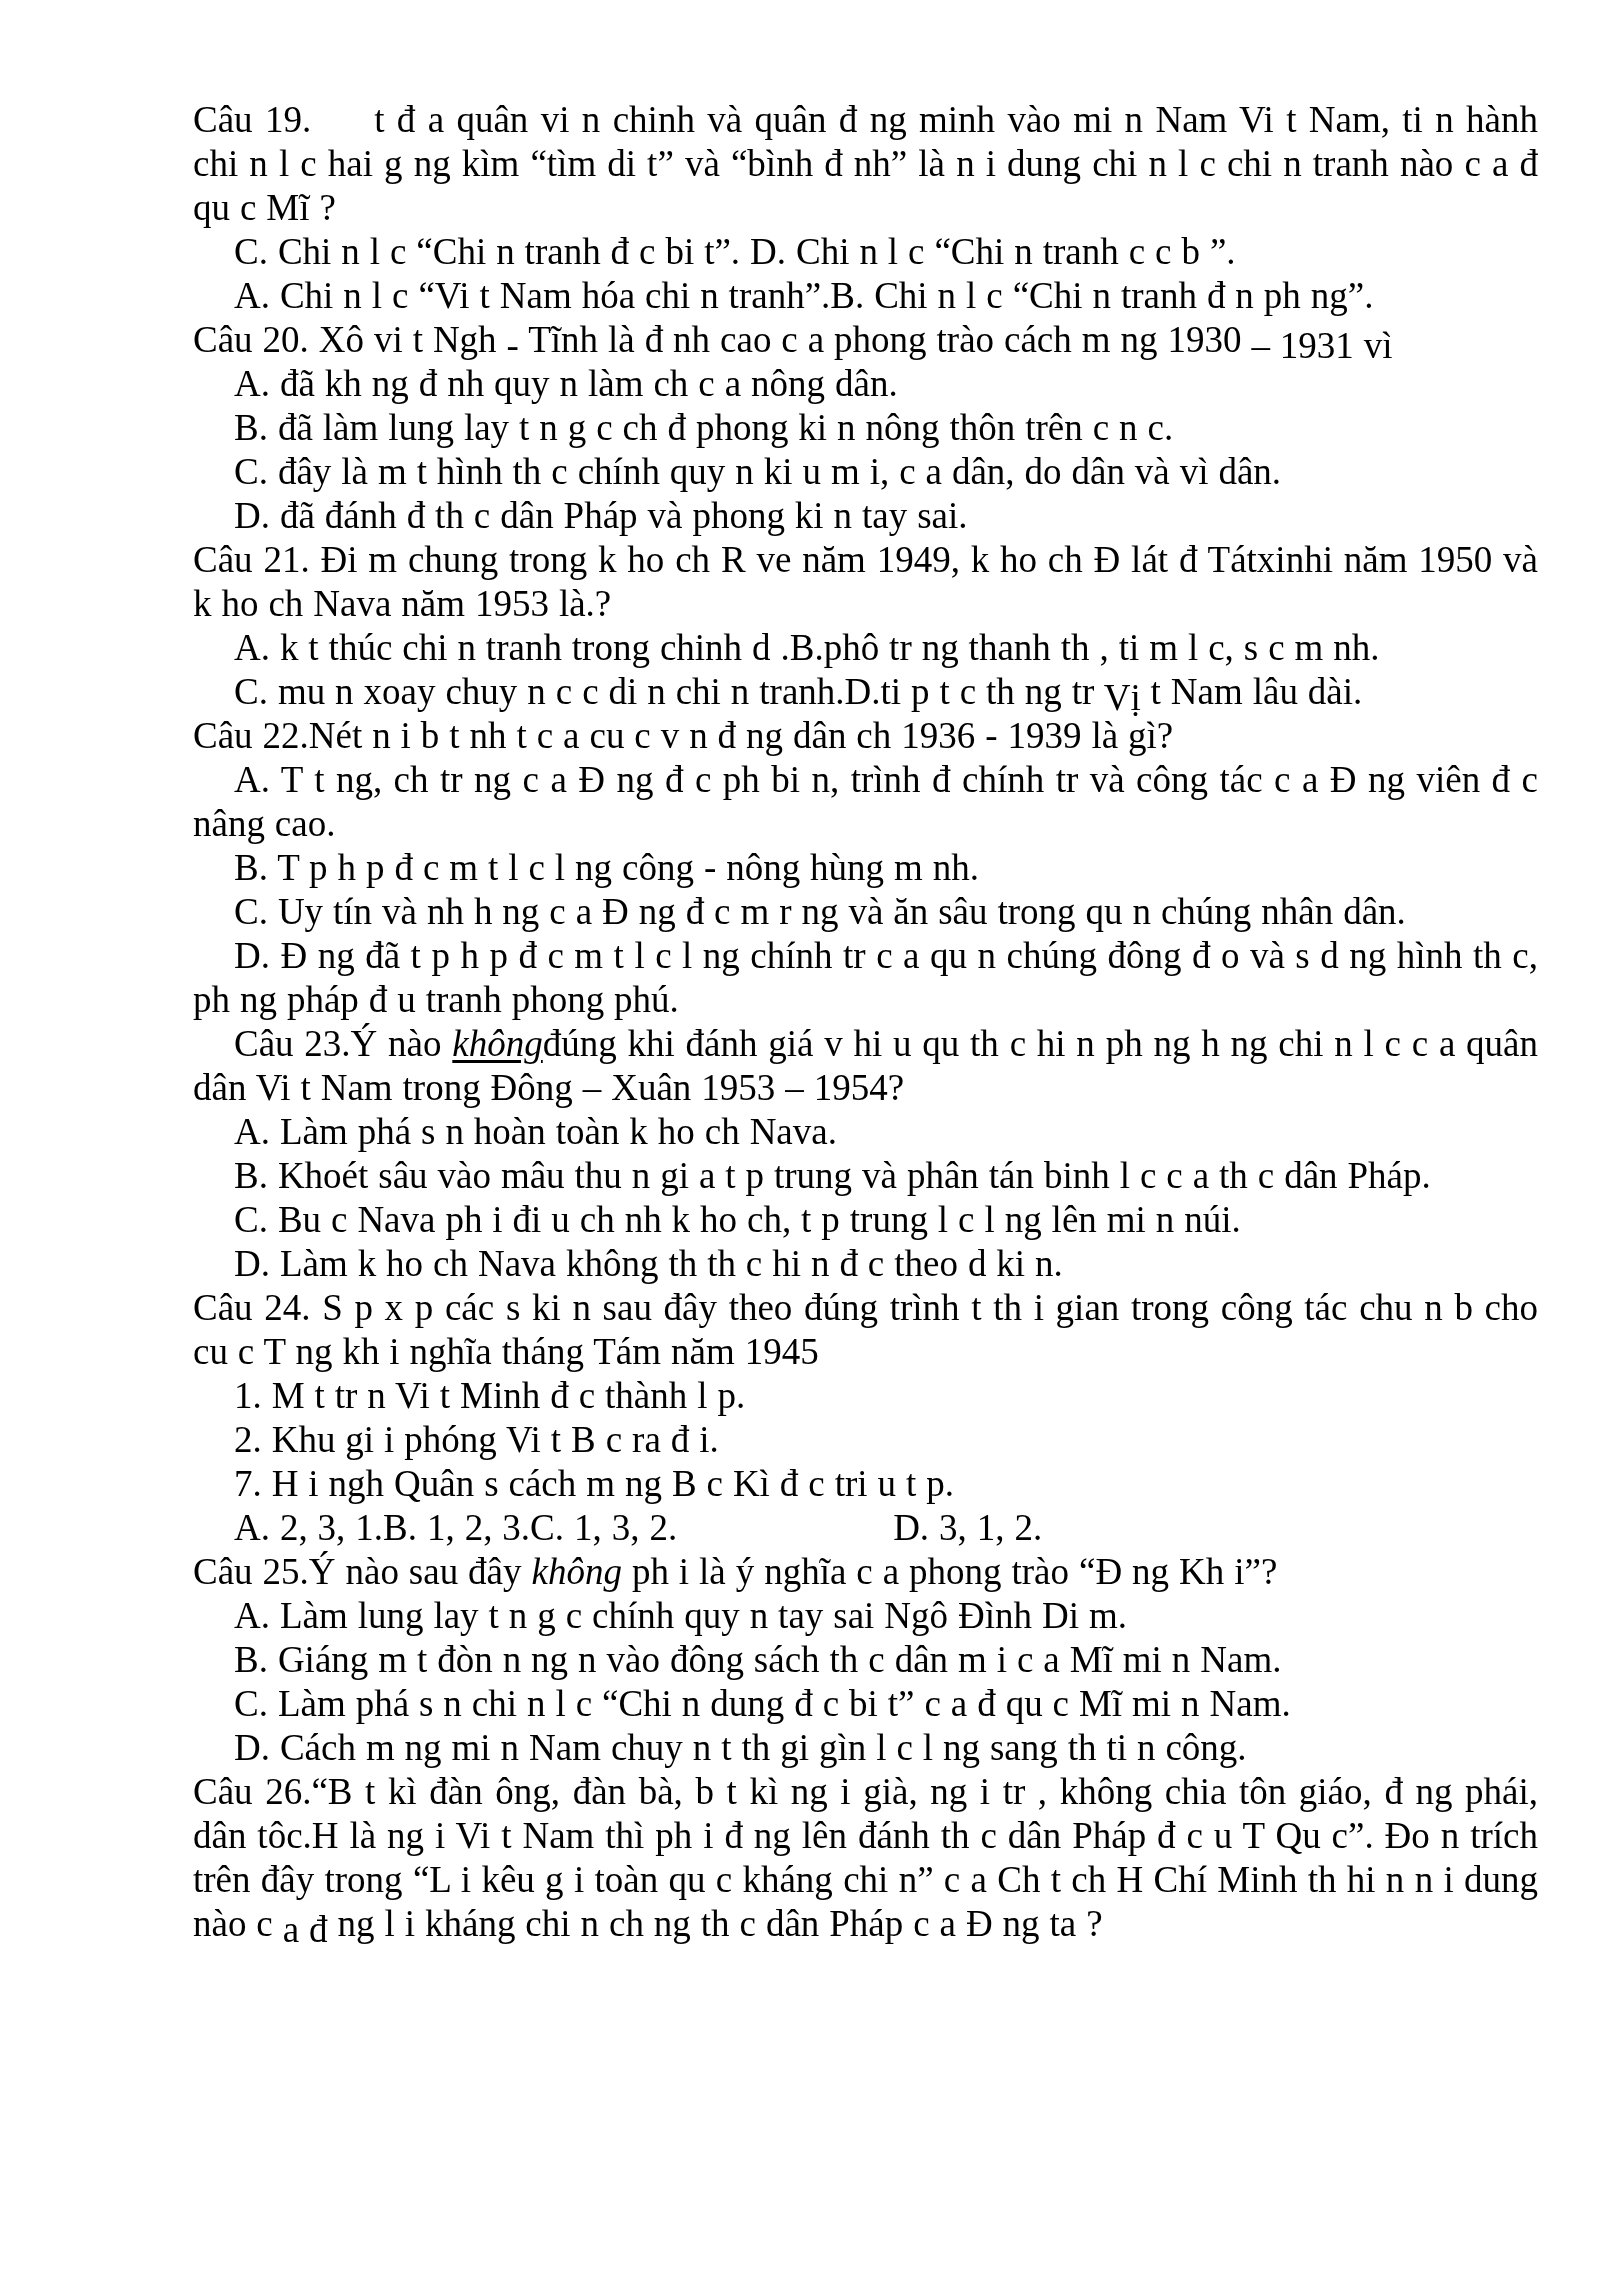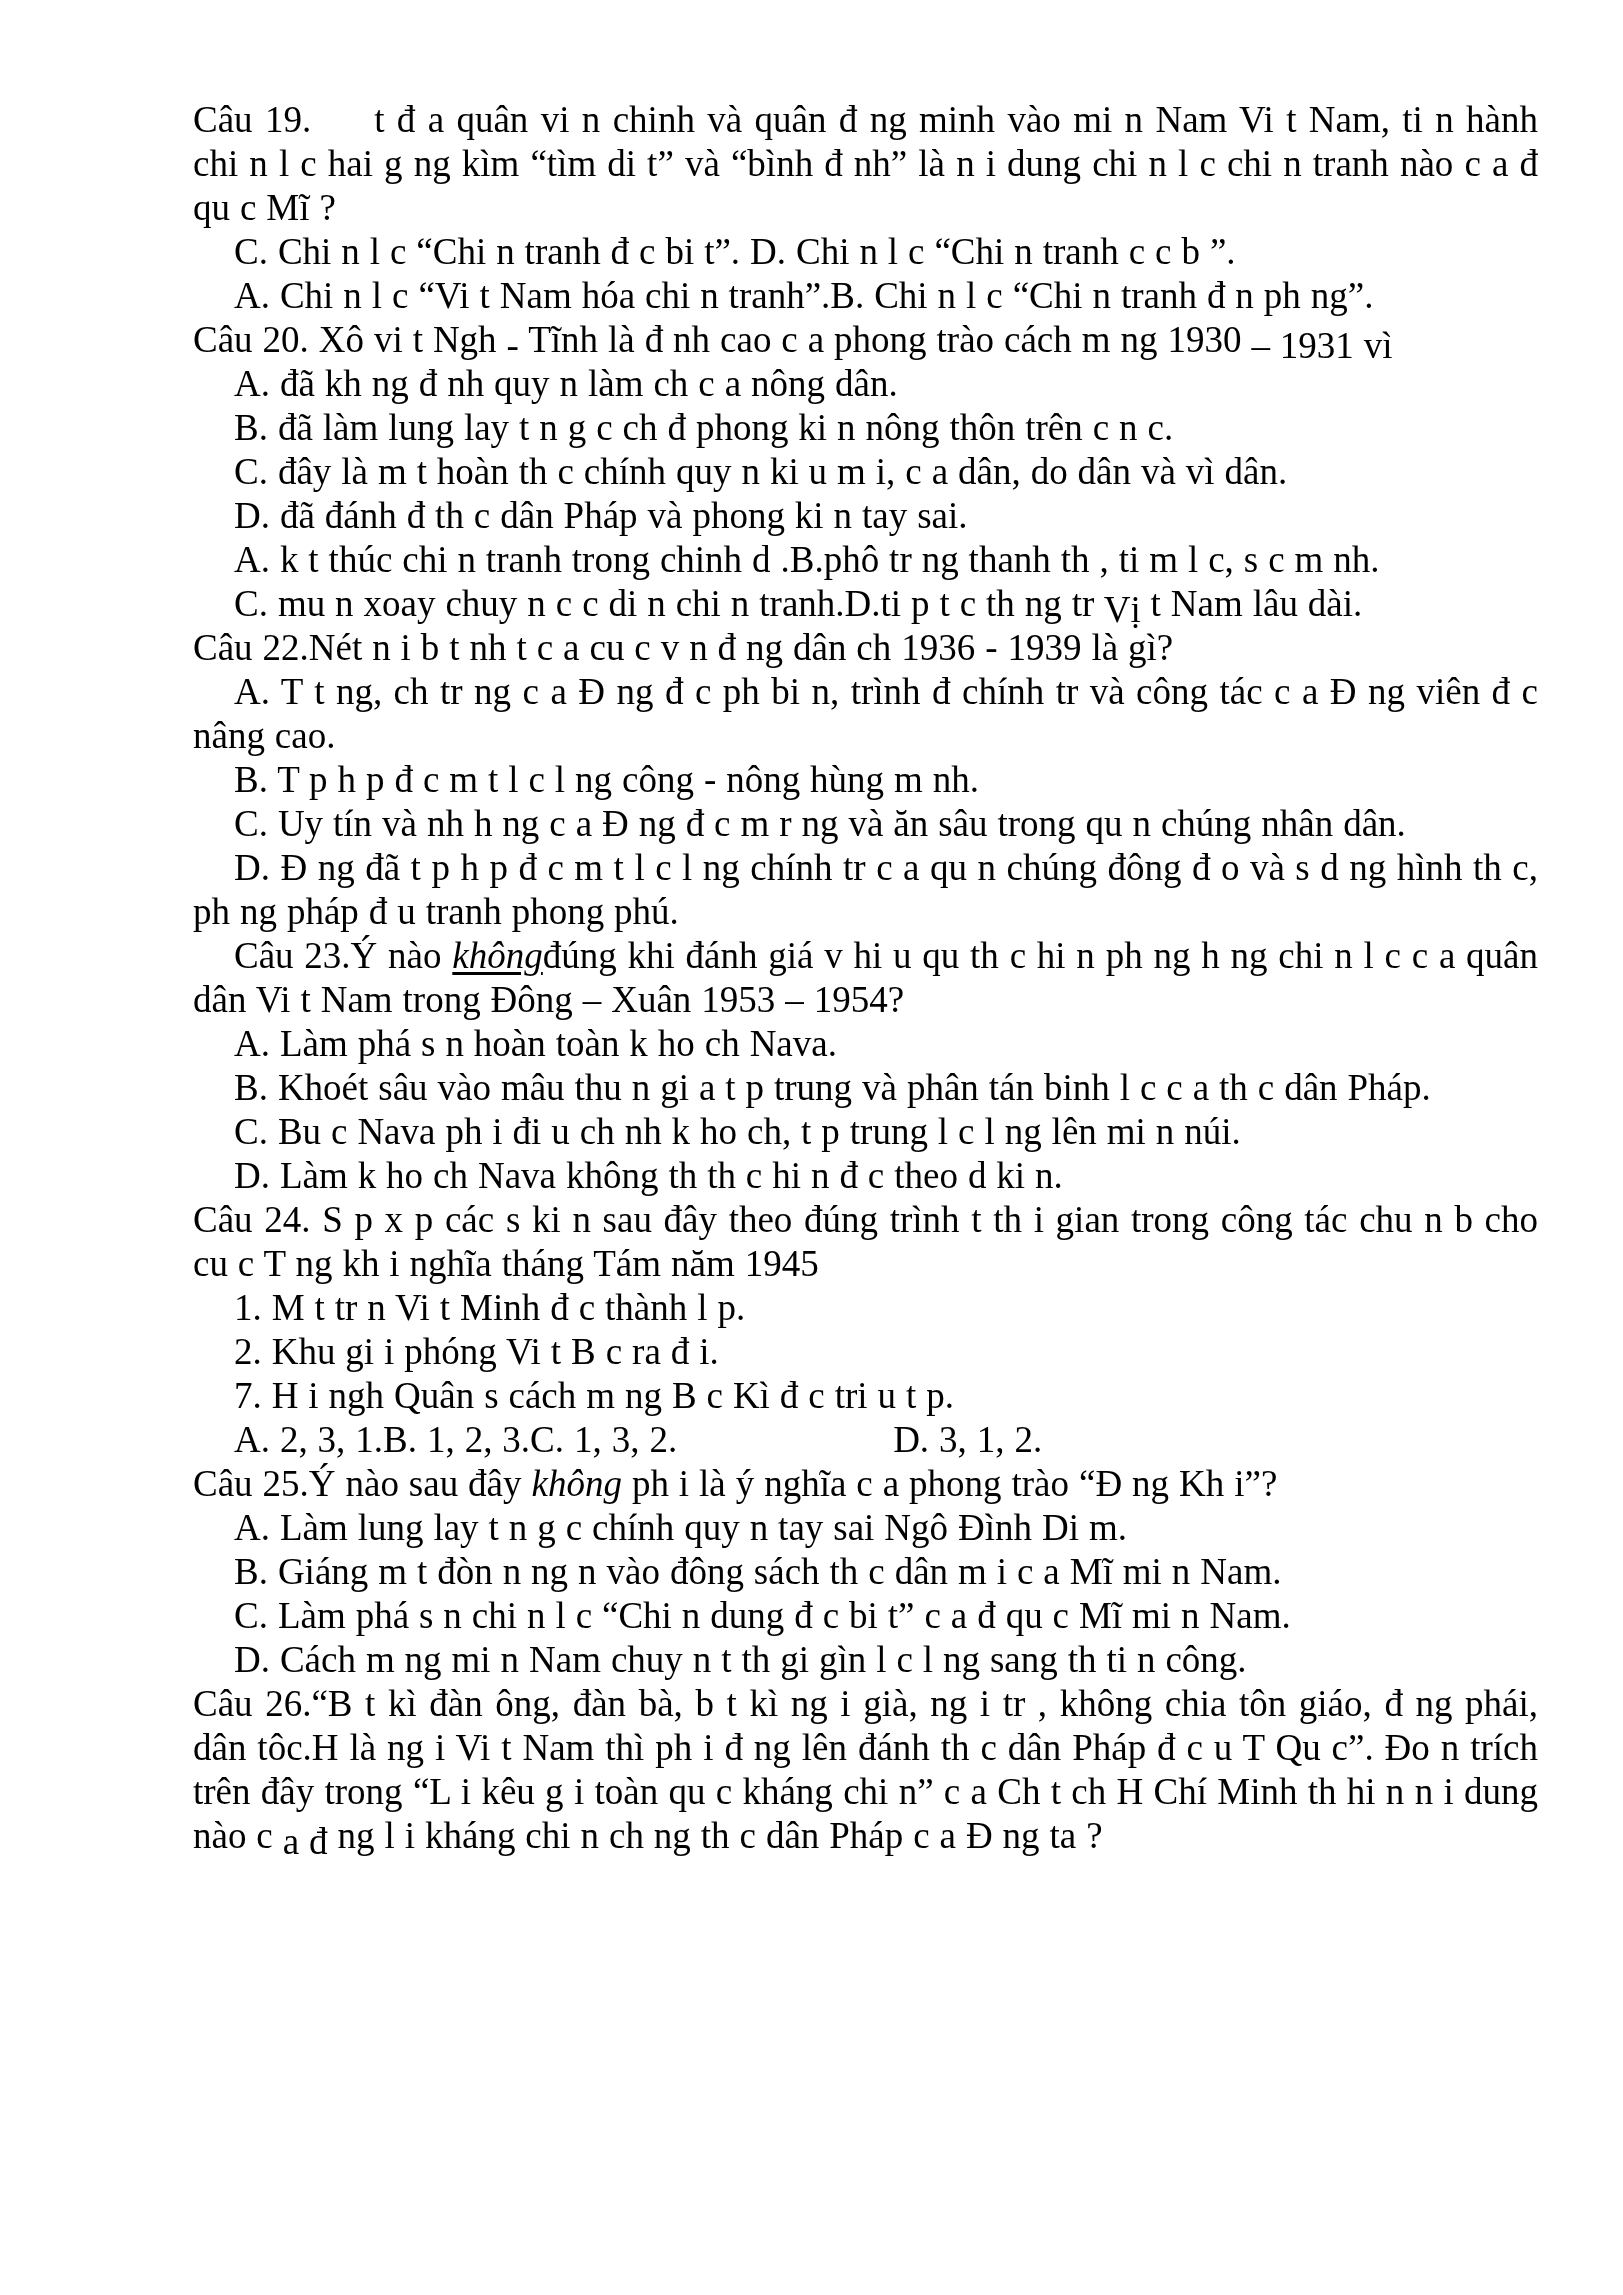--- a/index.html
+++ b/index.html
@@ -42,22 +42,23 @@
 <body>
 
 <div class="page">
   <div class="doc-body">
       <p class="para"><span class="">Câu 19.</span><span class="gap gap-lead"></span><span class="">t đ a quân vi n chinh và quân đ ng minh vào mi n Nam Vi t Nam, ti n hành chi n l c hai g ng kìm “tìm di t” và “bình đ nh” là n i dung chi n l c chi n tranh nào c a đ qu c Mĩ ?</span></p>
       <p class="para indent"><span class="">C. Chi n l c “Chi n tranh đ c bi t”. D. Chi n l c “Chi n tranh c c b ”.</span></p>
       <p class="para indent"><span class="">A. Chi n l c “Vi t Nam hóa chi n tranh”.B. Chi n l c “Chi n tranh đ n ph ng”.</span></p>
       <p class="para"><span class="">Câu 20. Xô vi t Ngh </span><span class="down">-</span><span class=""> Tĩnh là đ nh cao c a phong trào cách m ng 1930 </span><span class="down">– 1931 vì</span></p>
       <p class="para indent"><span class="">A. đã kh ng đ nh quy n làm ch c a nông dân.</span></p>
       <p class="para indent"><span class="">B. đã làm lung lay t n g c ch đ phong ki n nông thôn trên c n c.</span></p>
-      <p class="para indent"><span class="">C. đây là m t hoàn th c chính quy n ki u m i, c a dân, do dân và vì dân.</span></p>
+      <p class="para indent"><span class="">C. đây là m t hình th c chính quy n ki u m i, c a dân, do dân và vì dân.</span></p>
       <p class="para indent"><span class="">D. đã đánh đ th c dân Pháp và phong ki n tay sai.</span></p>
+      <p class="para"><span class="">Câu 21. Đi m chung trong k ho ch R ve năm 1949, k ho ch Đ lát đ Tátxinhi năm 1950 và k ho ch Nava năm 1953 là.?</span></p>
       <p class="para indent"><span class="">A. k t thúc chi n tranh trong chinh d .B.phô tr ng thanh th , ti m l c, s c m nh.</span></p>
       <p class="para indent"><span class="">C. mu n xoay chuy n c c di n chi n tranh.D.ti p t c th ng tr </span><span class="down">Vị</span><span class=""> t Nam lâu dài.</span></p>
       <p class="para"><span class="">Câu 22.Nét n i b t nh t c a cu c v n đ ng dân ch 1936 - 1939 là gì?</span></p>
       <p class="para indent"><span class="">A. T t ng, ch tr ng c a Đ ng đ c ph bi n, trình đ chính tr và công tác c a Đ ng viên đ c nâng cao.</span></p>
       <p class="para indent"><span class="">B. T p h p đ c m t l c l ng công - nông hùng m nh.</span></p>
       <p class="para indent"><span class="">C. Uy tín và nh h ng c a Đ ng đ c m r ng và ăn sâu trong qu n chúng nhân dân.</span></p>
       <p class="para indent"><span class="">D. Đ ng đã t p h p đ c m t l c l ng chính tr c a qu n chúng đông đ o và s d ng hình th c, ph ng pháp đ u tranh phong phú.</span></p>
       <p class="para indent"><span class="">Câu 23.Ý nào </span><span class="itun">không</span><span class="">đúng khi đánh giá v hi u qu th c hi n ph ng h ng chi n l c c a quân dân Vi t Nam trong Đông – Xuân 1953 – 1954?</span></p>
       <p class="para indent"><span class="">A. Làm phá s n hoàn toàn k ho ch Nava.</span></p>
       <p class="para indent"><span class="">B. Khoét sâu vào mâu thu n gi a t p trung và phân tán binh l c c a th c dân Pháp.</span></p>

